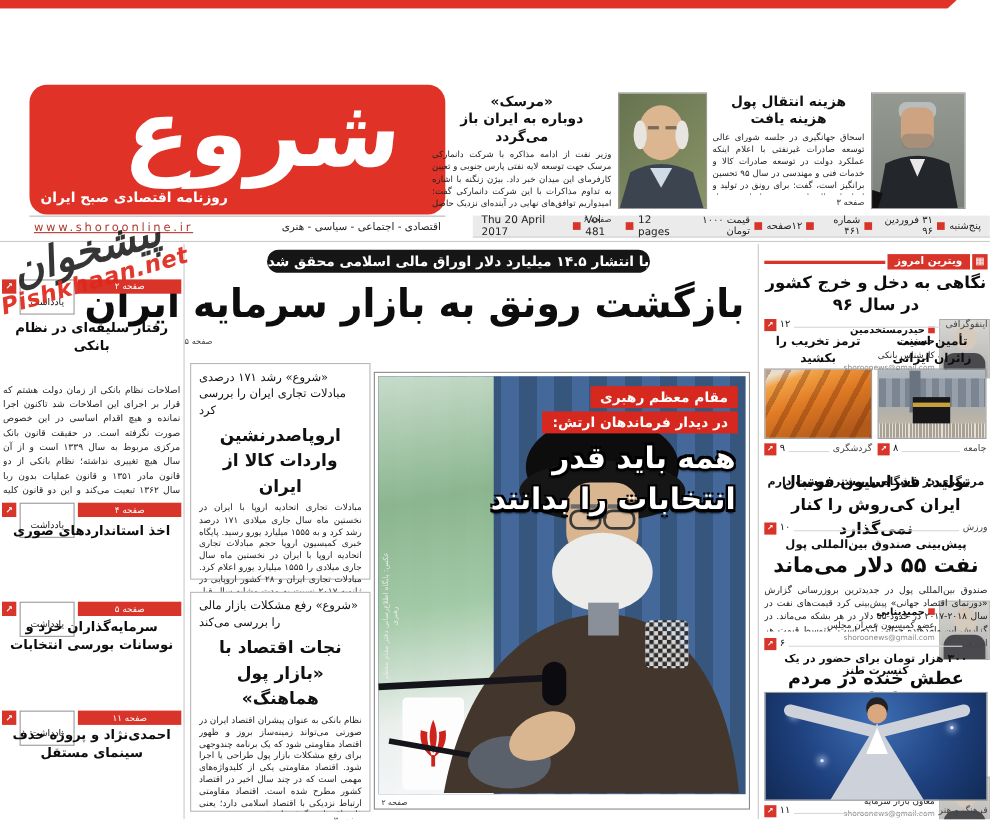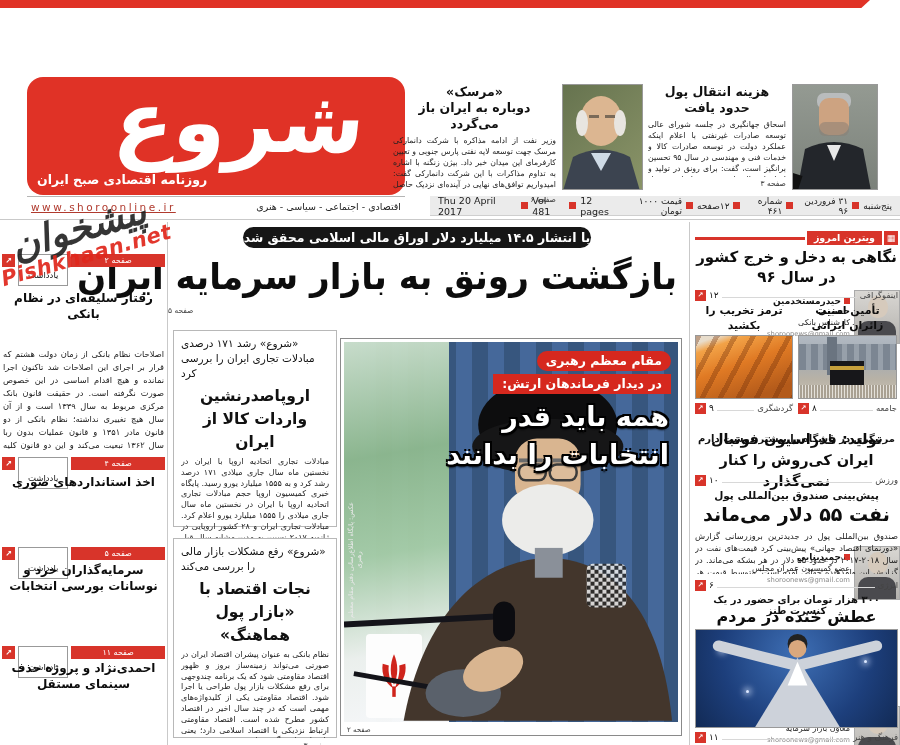--- a/index.html
+++ b/index.html
@@ -73,21 +73,21 @@
   
   #photo-box{left:340px;top:338px;width:342px;height:398px;border:1px solid #8a8a8a;box-sizing:border-box;background:#fff;}
   #photo-area{position:absolute;left:3px;top:3px;width:334px;height:380px;overflow:hidden;
               background:repeating-linear-gradient(90deg,#37567e 0 16px,#45689a 16px 32px);}
   #flag-panel{position:absolute;left:0;top:0;width:105px;height:100%;
               background:linear-gradient(170deg,#cfe3cf 0%,#8fba8f 30%,#a8cfa8 55%,#f4f7f2 80%,#ffffff 100%);opacity:.95;}
   #emblem{position:absolute;left:22px;top:292px;width:56px;height:84px;background:#fdfdfd;border-radius:4px;
           display:flex;align-items:center;justify-content:center;}
   #ps-kicker1,#ps-kicker2{position:absolute;background:#d6281e;color:#fff;font-weight:bold;
           font-size:12.5px;line-height:18px;padding:1px 9px;z-index:4;}
-  #ps-kicker1{right:10px;top:12px;border-radius:10px;}
+  #ps-kicker1{right:10px;top:12px;}
   #ps-kicker2{right:10px;top:35px;}
   .ps-head{position:absolute;right:12px;color:#fff;font-weight:bold;font-size:27px;z-index:4;
            text-shadow:2px 2px 0 #000,-2px -2px 0 #000,2px -2px 0 #000,-2px 2px 0 #000,0 3px 2px #000;}
   #ps-head1{top:62px;}
   #ps-head2{top:100px;}
   #ps-caption{position:absolute;left:-54px;top:210px;width:130px;transform:rotate(-90deg);
               font-size:6.5px;color:#e8e8e8;text-align:center;z-index:5;}
   #ps-page{position:absolute;left:6px;bottom:1px;font-size:7px;color:#333;}
   
   #vit-header{left:695px;top:231px;width:203px;height:14px;display:flex;direction:ltr;align-items:center;gap:2px;}
@@ -179,21 +179,21 @@
       <rect x="26" y="8" width="34" height="16" rx="7" fill="#b9bcbd"></rect>
       <rect x="28" y="13" width="30" height="37" rx="10" fill="#cda381"></rect>
       <rect x="28" y="37" width="30" height="14" rx="6" fill="#8a8074" opacity=".55"></rect>
       <path d="M6,106 L14,64 Q43,50 72,64 L80,106 Z" fill="#23262b"></path>
       <polygon points="36,60 50,60 43,76" fill="#e8e8e8"></polygon>
       <rect x="2" y="88" width="10" height="18" fill="#111" transform="rotate(18 2 88)"></rect>
     </svg>
   </div>
   <div id="teaserB-text" class="abs">
     <div class="t-kicker">هزینه انتقال پول</div>
-    <div class="t-kicker">حدود یافت</div>
+    <div class="t-kicker">هزینه یافت</div>
     <div class="t-body j">اسحاق جهانگیری در جلسه شورای عالی توسعه صادرات غیرنفتی با اعلام اینکه عملکرد دولت در توسعه صادرات کالا و خدمات فنی و مهندسی در سال ۹۵ تحسین برانگیز است، گفت: برای رونق در تولید و ایجاد اشتغال باید مسیر صادرات تسهیل شود و دولت ...</div>
     <div class="t-page">صفحه ۳</div>
   </div>
 
   <div class="hline" style="left:0;top:219px;width:900px;"></div>
 
   <div id="main-kicker" class="abs">با انتشار ۱۴.۵ میلیارد دلار اوراق مالی اسلامی محقق شد</div>
   <div id="main-headline" class="abs">بازگشت رونق به بازار سرمایه ایران</div>
   <div id="main-page" class="abs">صفحه ۵</div>
 

